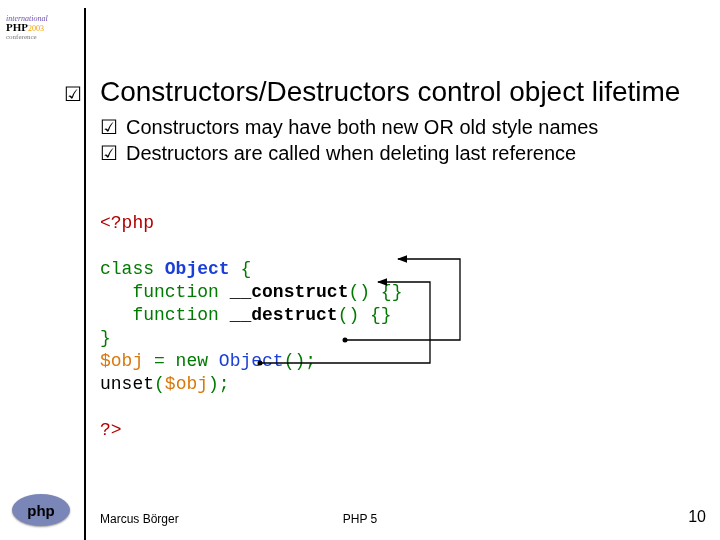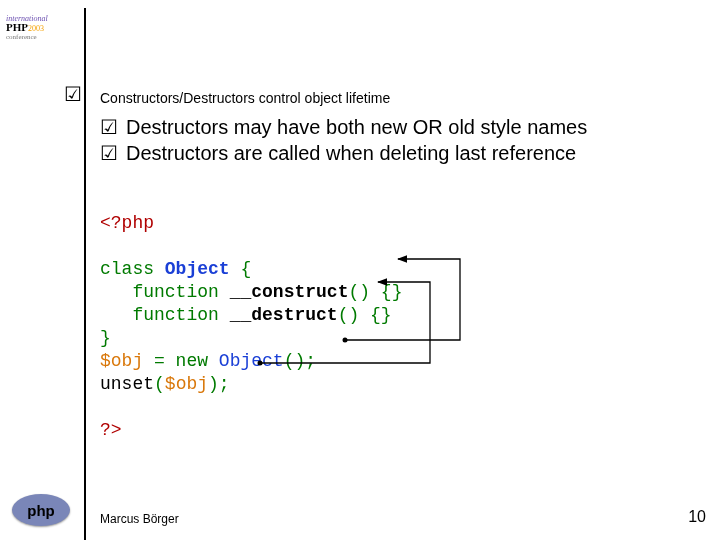--- a/index.html
+++ b/index.html
@@ -8,21 +8,21 @@
   .logo-conf{position:absolute;left:6px;top:6px;font-family:Georgia,serif;font-size:8px;line-height:9px;color:#6b4fb0}
   .logo-conf .intl{font-style:italic}
   .logo-conf .php{color:#000;font-weight:bold;font-size:11px}
   .logo-conf .year{color:#f4a000;font-weight:normal}
   .logo-conf .sub{color:#777;font-size:7px}
   .title{position:absolute;left:100px;top:6px;font-family:Verdana,sans-serif;font-size:31px}
   .bullet-main{position:absolute;left:64px;top:82px;font-size:15px}
   .sub-bullets{position:absolute;left:100px;top:114px;font-size:20px;line-height:26px}
   .sub-bullets .line{display:flex;align-items:center;gap:8px}
   .check{font-family:"Times New Roman",serif;font-size:20px}
-  .heading{position:absolute;left:100px;top:90px;font-size:14px}
+  .heading{position:absolute;left:100px;top:76px;font-size:28px}
   .code{position:absolute;left:100px;top:212px;font-family:"Courier New",monospace;font-size:18px;line-height:23px;white-space:pre}
   .red{color:#b00000}
   .b{font-weight:bold}
   .green{color:#007a00}
   .blue{color:#1a3fd6}
   .orange{color:#d9780b}
   .arrows{position:absolute;left:0;top:0;pointer-events:none}
   .footer-left{position:absolute;left:100px;bottom:14px;font-size:12px}
   .footer-center{position:absolute;left:0;right:0;bottom:14px;text-align:center;font-size:12px}
   .footer-right{position:absolute;right:14px;bottom:14px;font-size:16px}
@@ -45,21 +45,21 @@
 
 
   <div class="bullet-main">
     <span class="check">☑</span>
   </div>
   <div class="heading">Constructors/Destructors control object lifetime</div>
 
   <div class="sub-bullets">
     <div class="line">
       <span class="check">☑</span>
-      <span>Destructors may have both new OR old style names</span>
+      <span>Constructors may have both new OR old style names</span>
     </div>
     <div class="line">
       <span class="check">☑</span>
       <span>Destructors are called when deleting last reference</span>
     </div>
   </div>
 
   <div class="code"><span class="red">&lt;?php</span>
 
 <span class="green">class </span><span class="blue b">Object </span><span class="green">{</span>
@@ -84,15 +84,16 @@
 
     <circle cx="345" cy="340" r="2.5" fill="#000"></circle>
     <circle cx="260" cy="363" r="2.5" fill="#000"></circle>
   </svg>
 
   <div class="php-logo">
     <span>php</span>
   </div>
 
   <div class="footer-left">Marcus Börger</div>
+  <div class="footer-center">PHP 5</div>
   <div class="footer-right">10</div>
 
 </div>
 
 </body></html>

